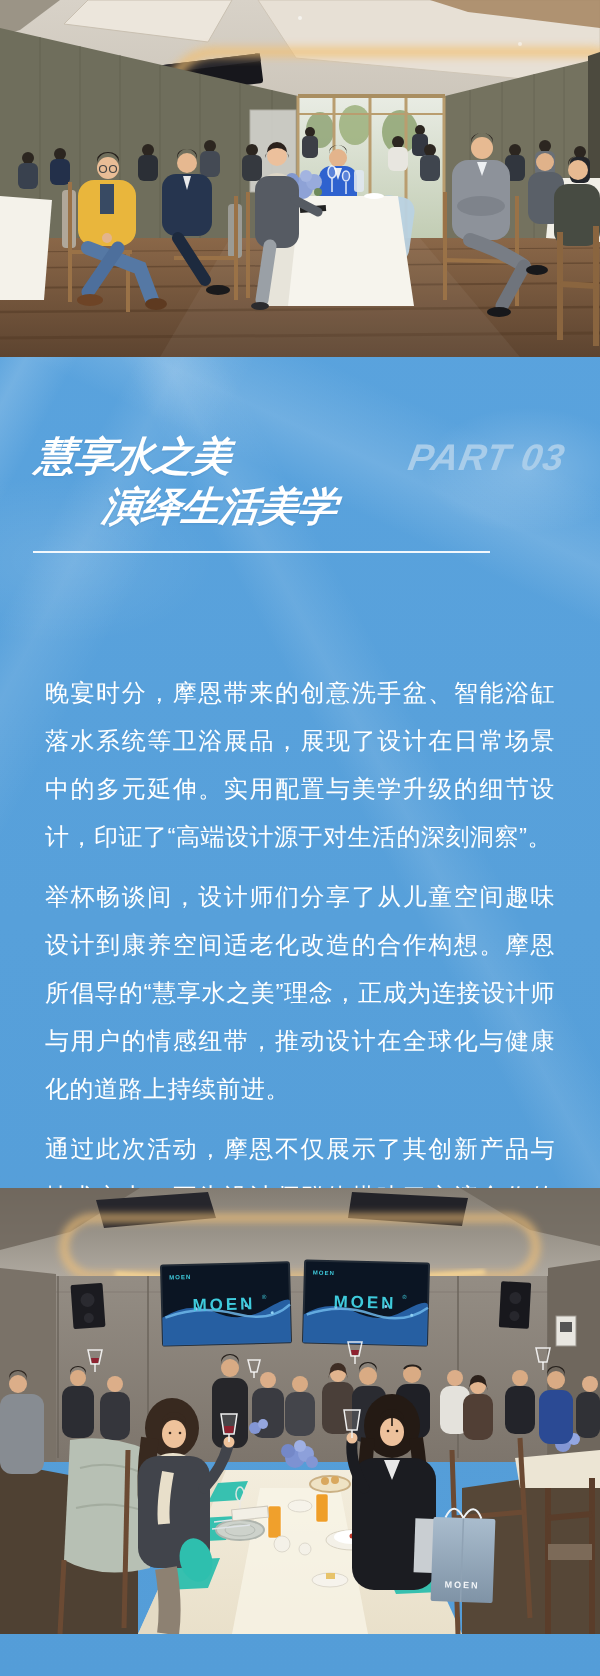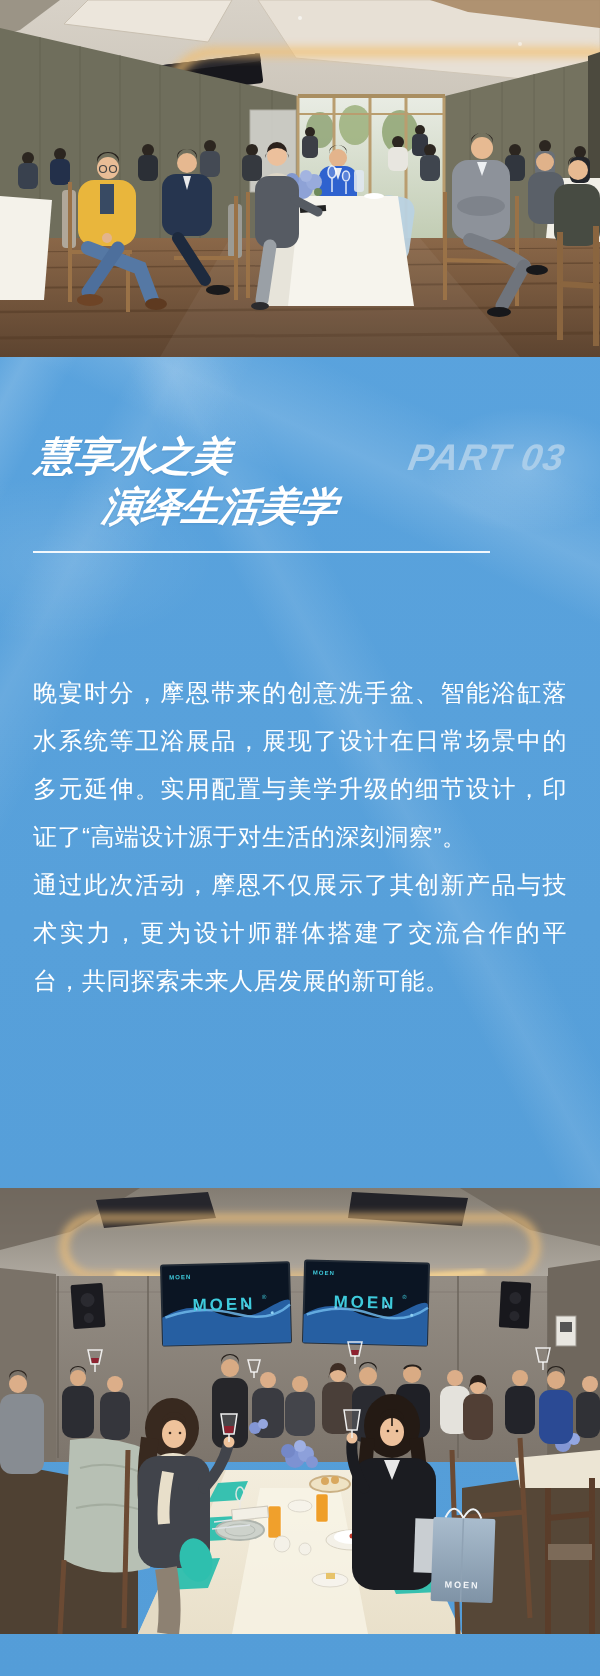--- a/index.html
+++ b/index.html
@@ -26,21 +26,21 @@
     letter-spacing:-1px;transform:skewX(-6deg);transform-origin:left bottom;white-space:nowrap;
     text-shadow:0 1px 2px rgba(40,90,140,.18);
   }
   .t2{margin-left:67px;}
   .part-label{
     position:absolute;top:8px;right:2px;font-size:37px;line-height:37px;font-weight:800;font-style:italic;
     color:#a9cdea;letter-spacing:1px;transform:skewX(-10deg);white-space:nowrap;
   }
   .title-underline{position:absolute;left:0;top:120px;width:457px;height:2px;background:#ffffff;opacity:.92;}
   .article{margin:64px 33px 0 33px;color:#ffffff;font-size:24px;line-height:48px;letter-spacing:.5px;text-align:justify;}
-  .article p{margin:0;}
+  .article p{margin:12px;}
   svg{display:block;}
 </style>
 </head>
 <body>
 
 <div class="page">
 
   <figure class="photo photo-top">
     <svg width="600" height="357" viewBox="0 0 600 357">
       <defs>
@@ -296,20 +296,21 @@
 
   <section class="content">
     <header class="title-block">
       <div class="part-label">PART 03</div>
       <h1 class="t1">慧享水之美</h1>
       <div class="title-underline"></div>
       <h1 class="t2">演绎生活美学</h1>
     </header>
     <div class="article">
       <p>晚宴时分，摩恩带来的创意洗手盆、智能浴缸落水系统等卫浴展品，展现了设计在日常场景中的多元延伸。实用配置与美学升级的细节设计，印证了“高端设计源于对生活的深刻洞察”。</p>
+      <p>举杯畅谈间，设计师们分享了从儿童空间趣味设计到康养空间适老化改造的合作构想。摩恩所倡导的“慧享水之美”理念，正成为连接设计师与用户的情感纽带，推动设计在全球化与健康化的道路上持续前进。</p>
       <p>通过此次活动，摩恩不仅展示了其创新产品与技术实力，更为设计师群体搭建了交流合作的平台，共同探索未来人居发展的新可能。</p>
     </div>
   </section>
 
   <figure class="photo photo-bottom">
     <svg width="600" height="446" viewBox="0 0 600 446">
       <defs>
         <linearGradient id="ceilGrad2" x1="0" y1="0" x2="0" y2="1">
           <stop offset="0" stop-color="#837c72"></stop>
             <stop offset="1" stop-color="#b2aca3"></stop>

